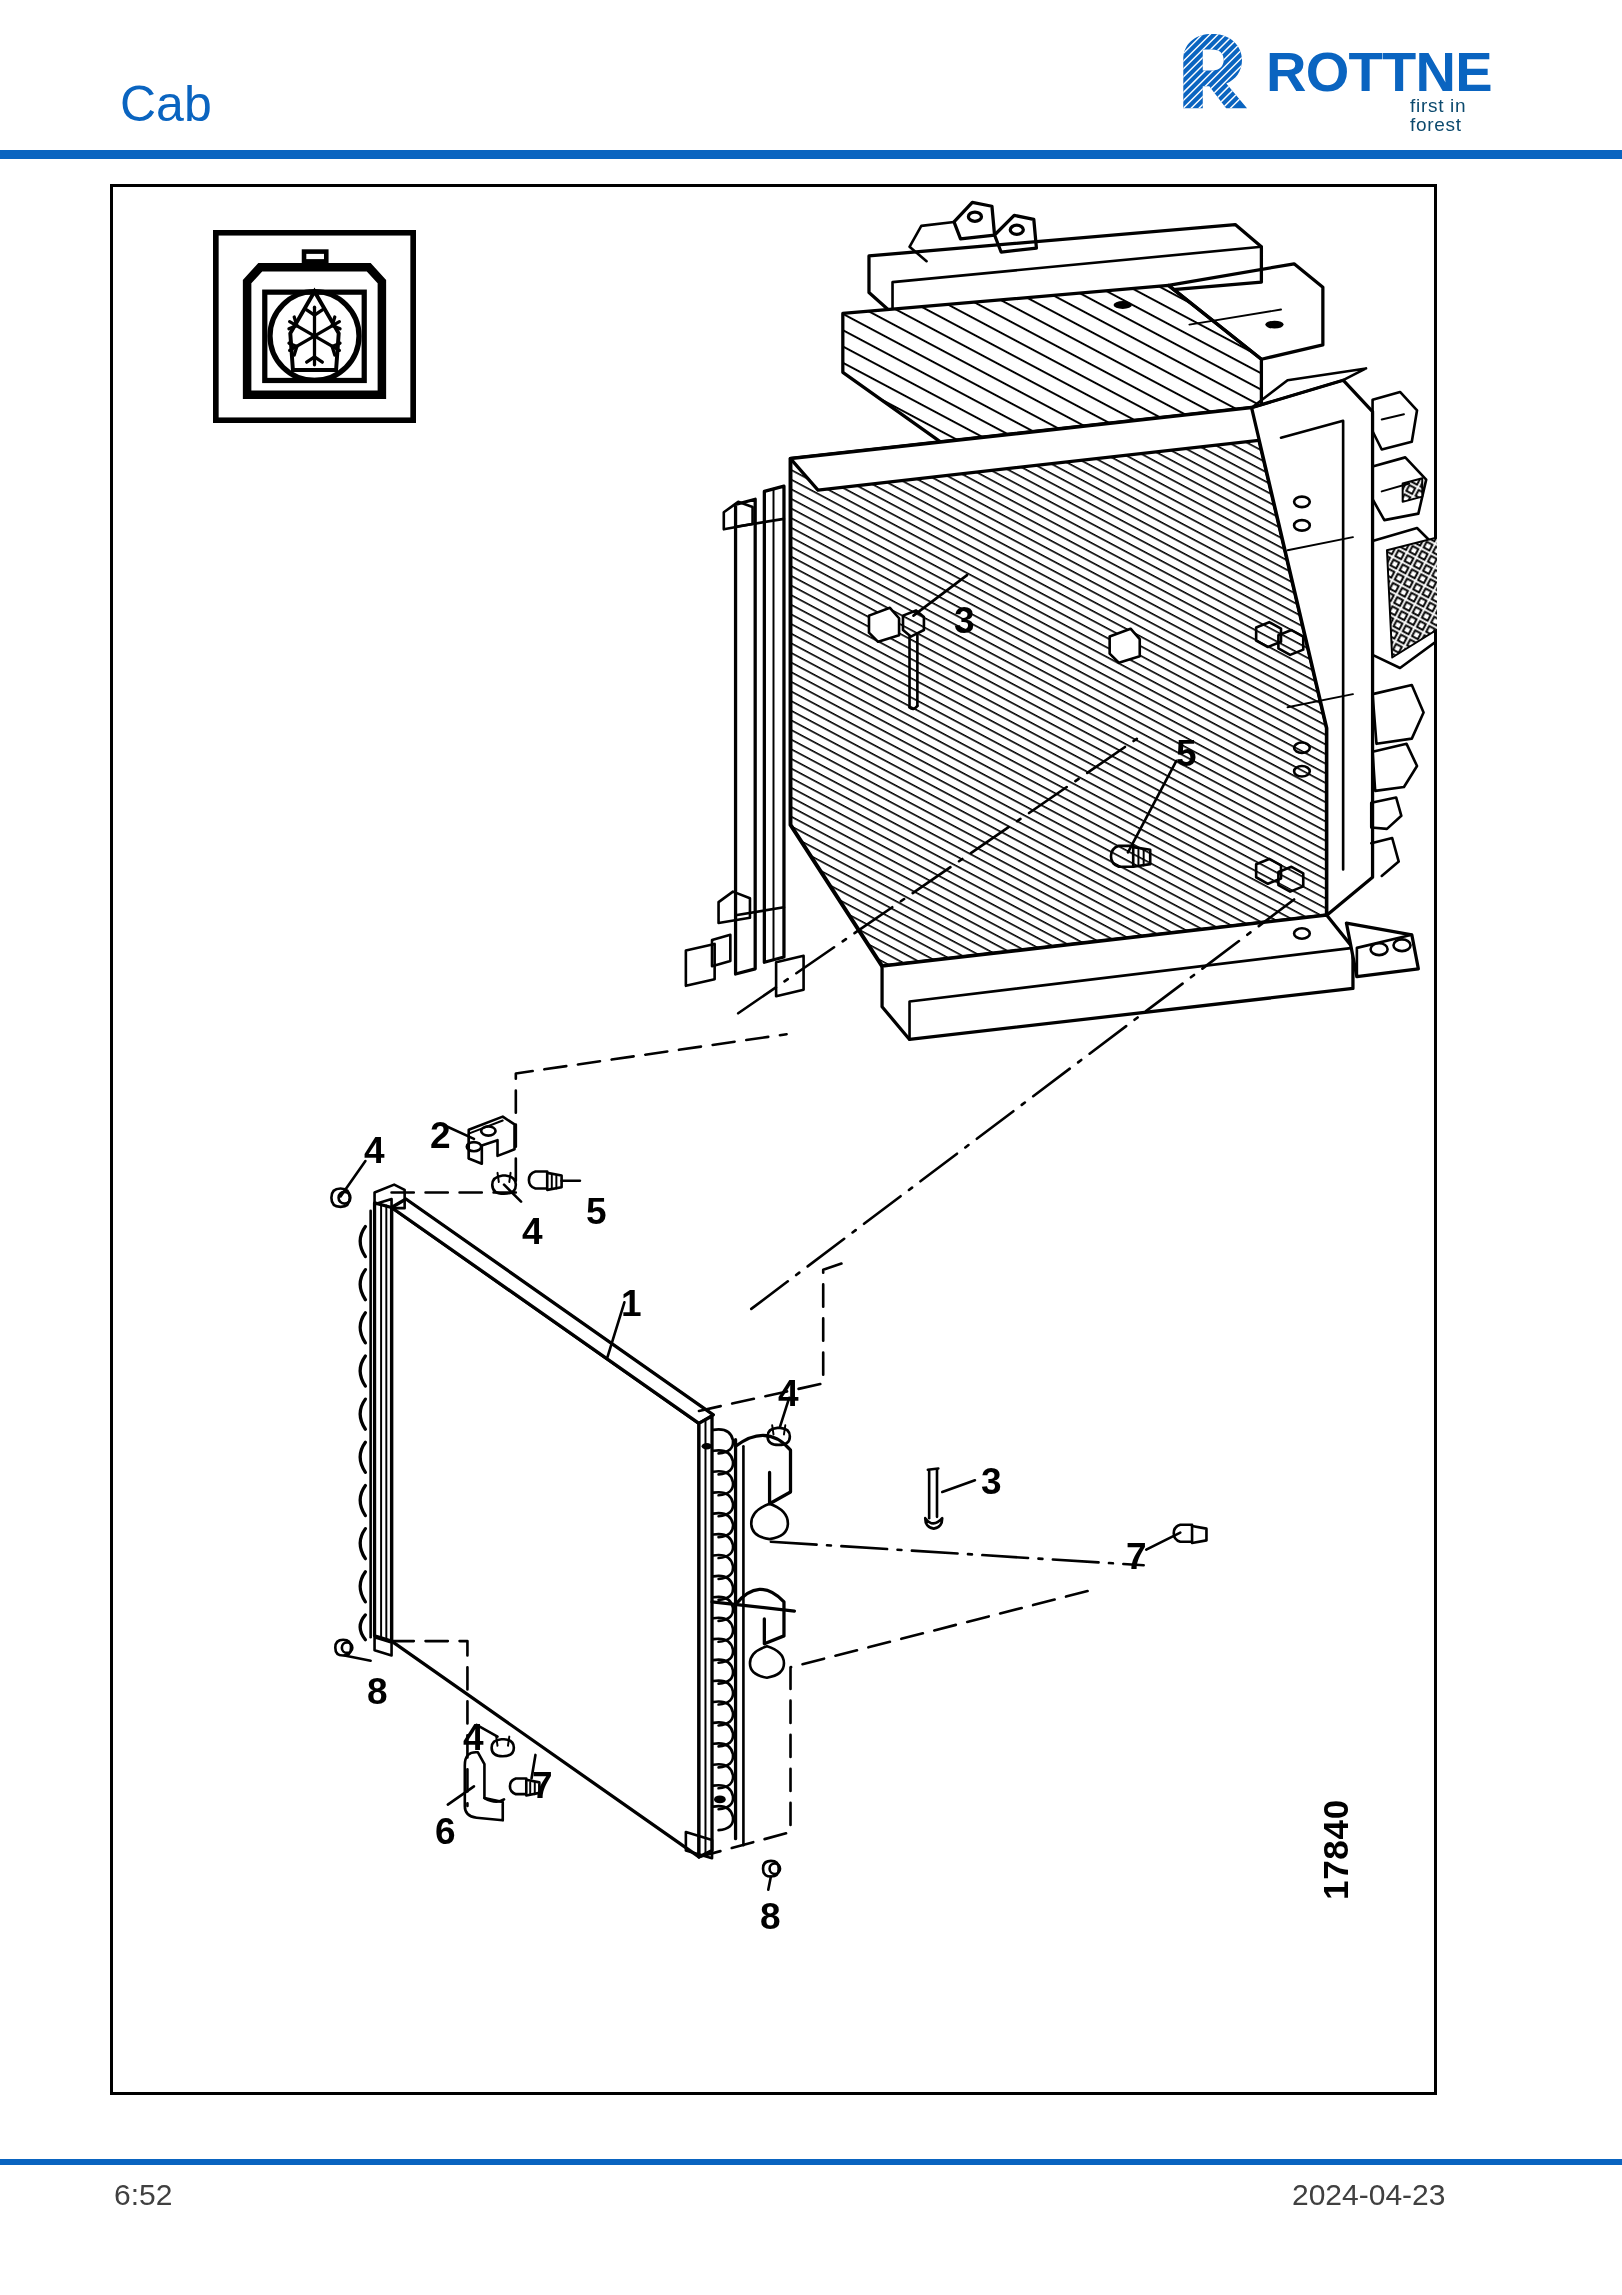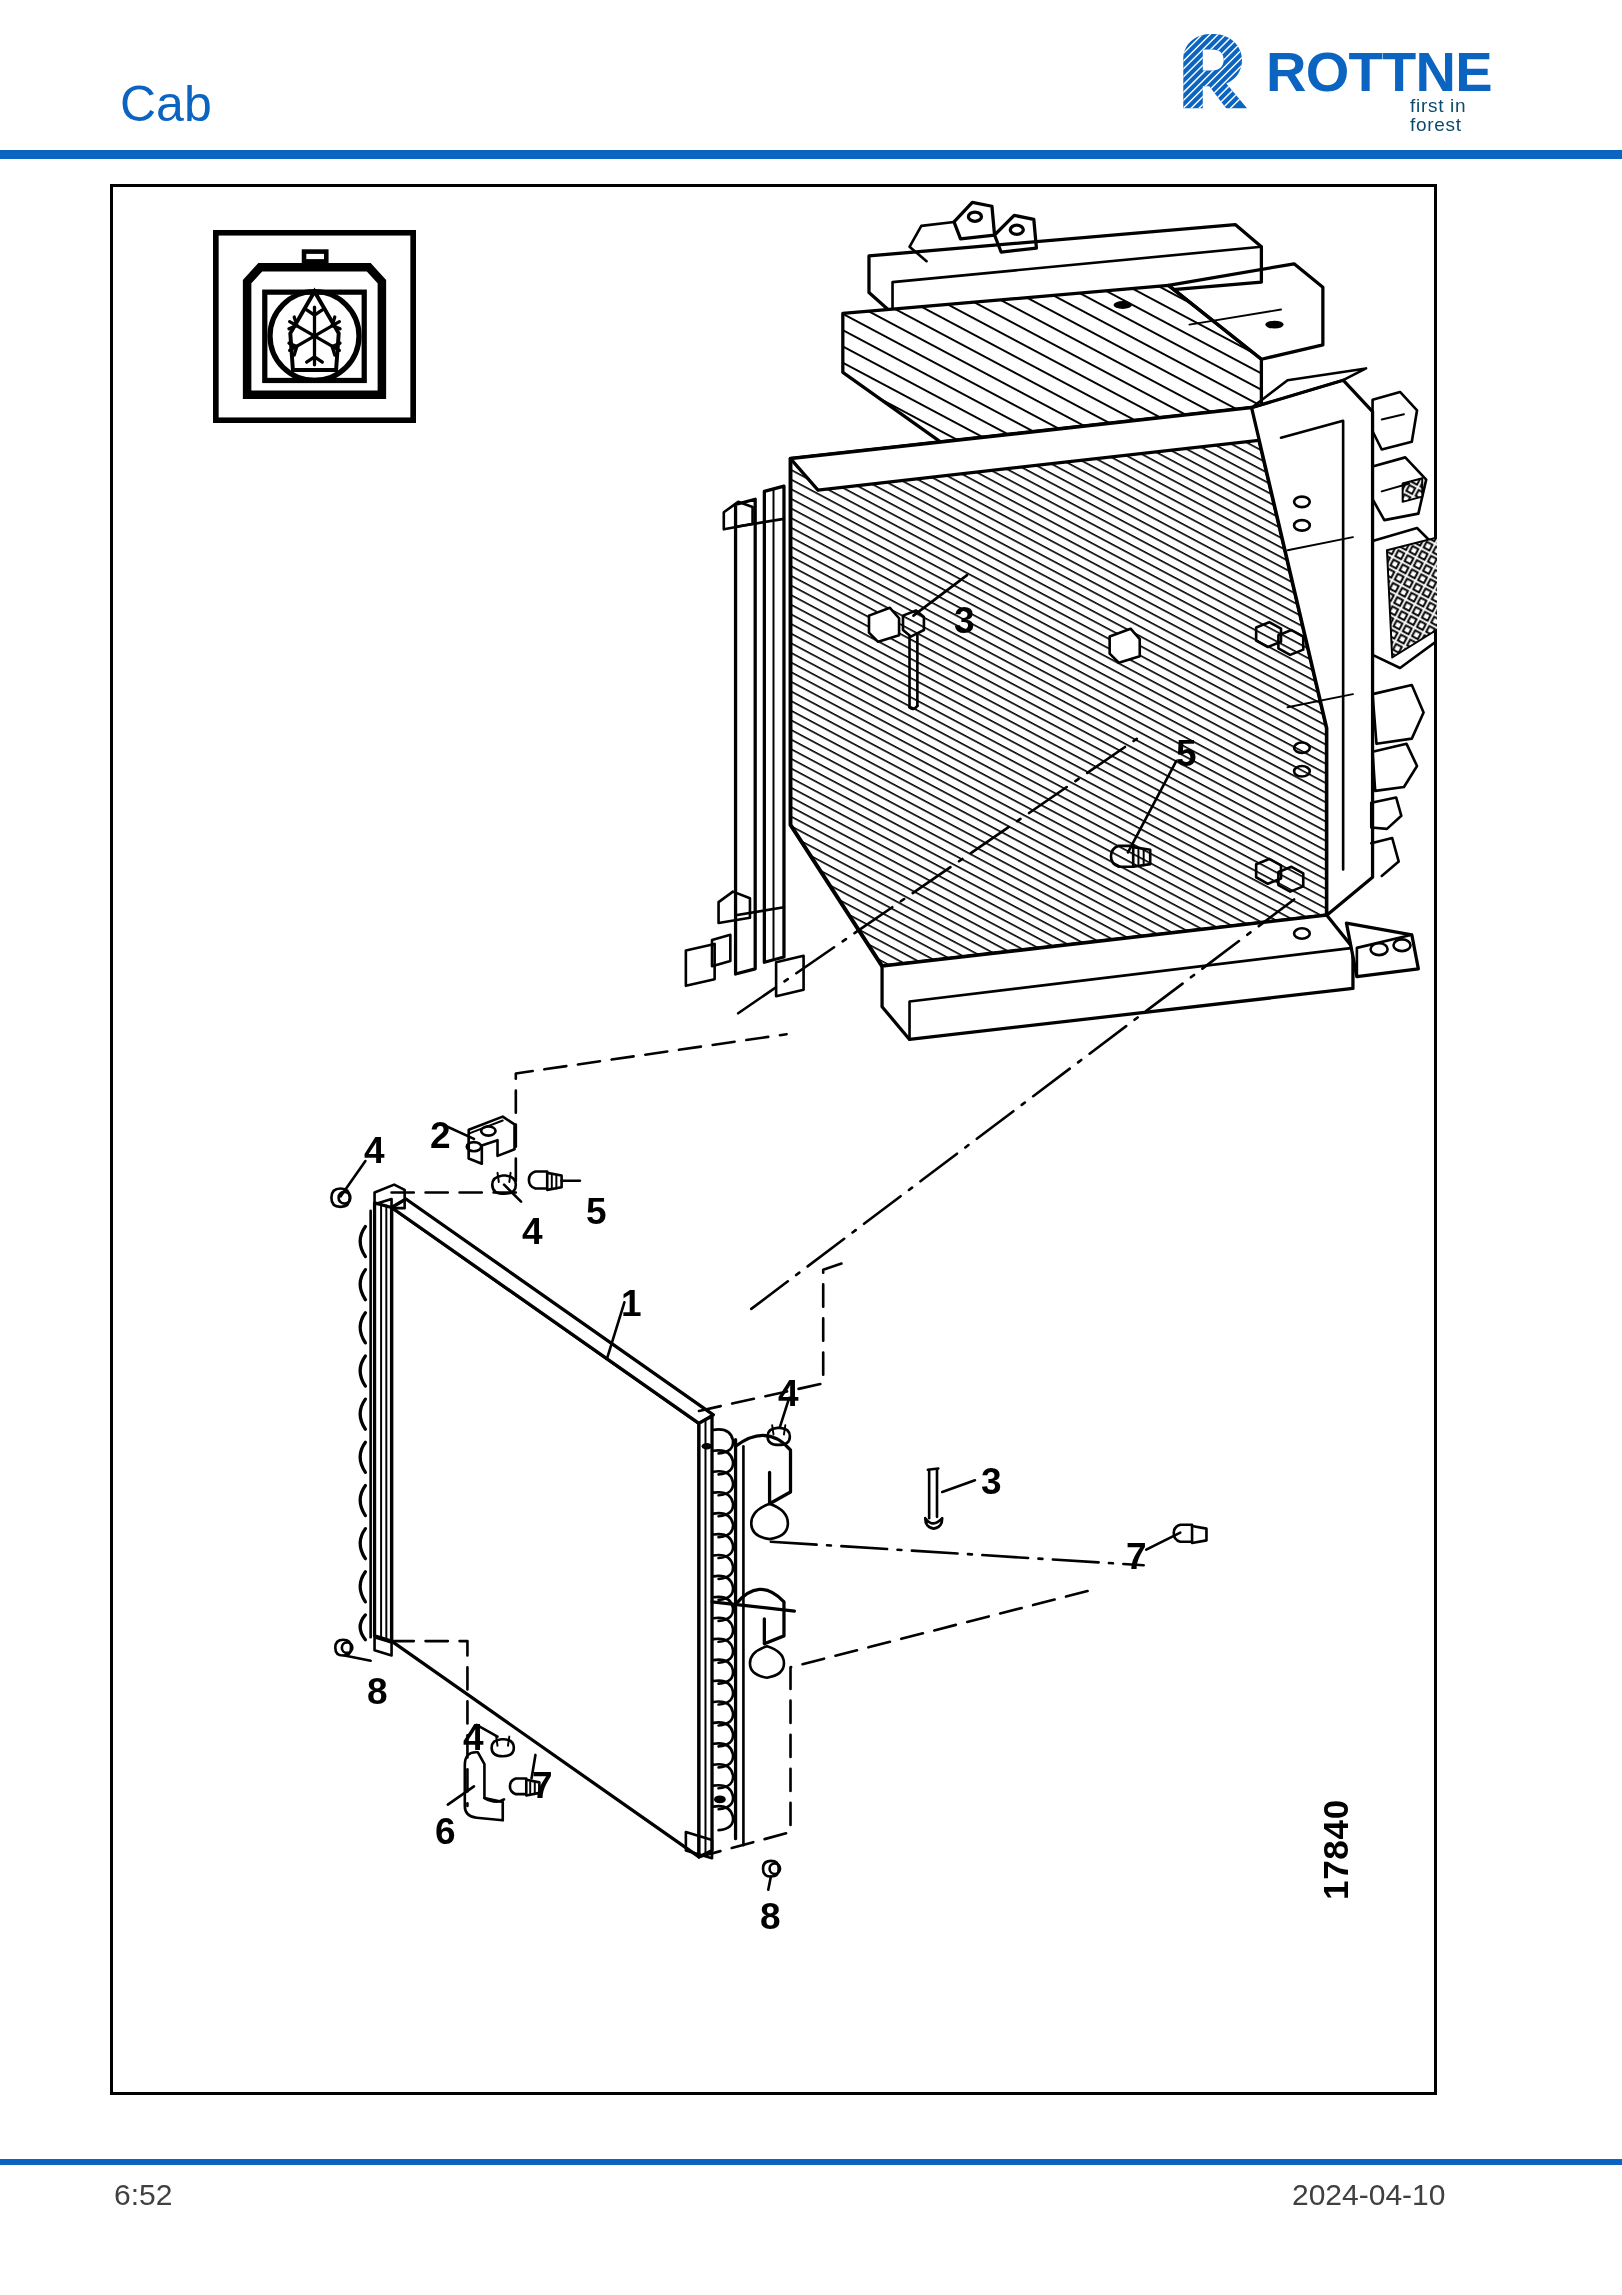--- a/index.html
+++ b/index.html
@@ -532,15 +532,15 @@
     <div class="callout" style="left: 532px; top: 1767px;">7</div>
     <div class="callout" style="left: 435px; top: 1813px;">6</div>
     <div class="callout" style="left: 760px; top: 1898px;">8</div>
   </div>
 
 <div id="drawing-number">17840</div>
 
 <div id="footer-rule"></div>
 <div id="footer">
   <div id="footer-page">6:52</div>
-  <div id="footer-date">2024-04-10</div>
+  <div id="footer-date">2024-04-23</div>
 </div>
 
 
 </body></html>

